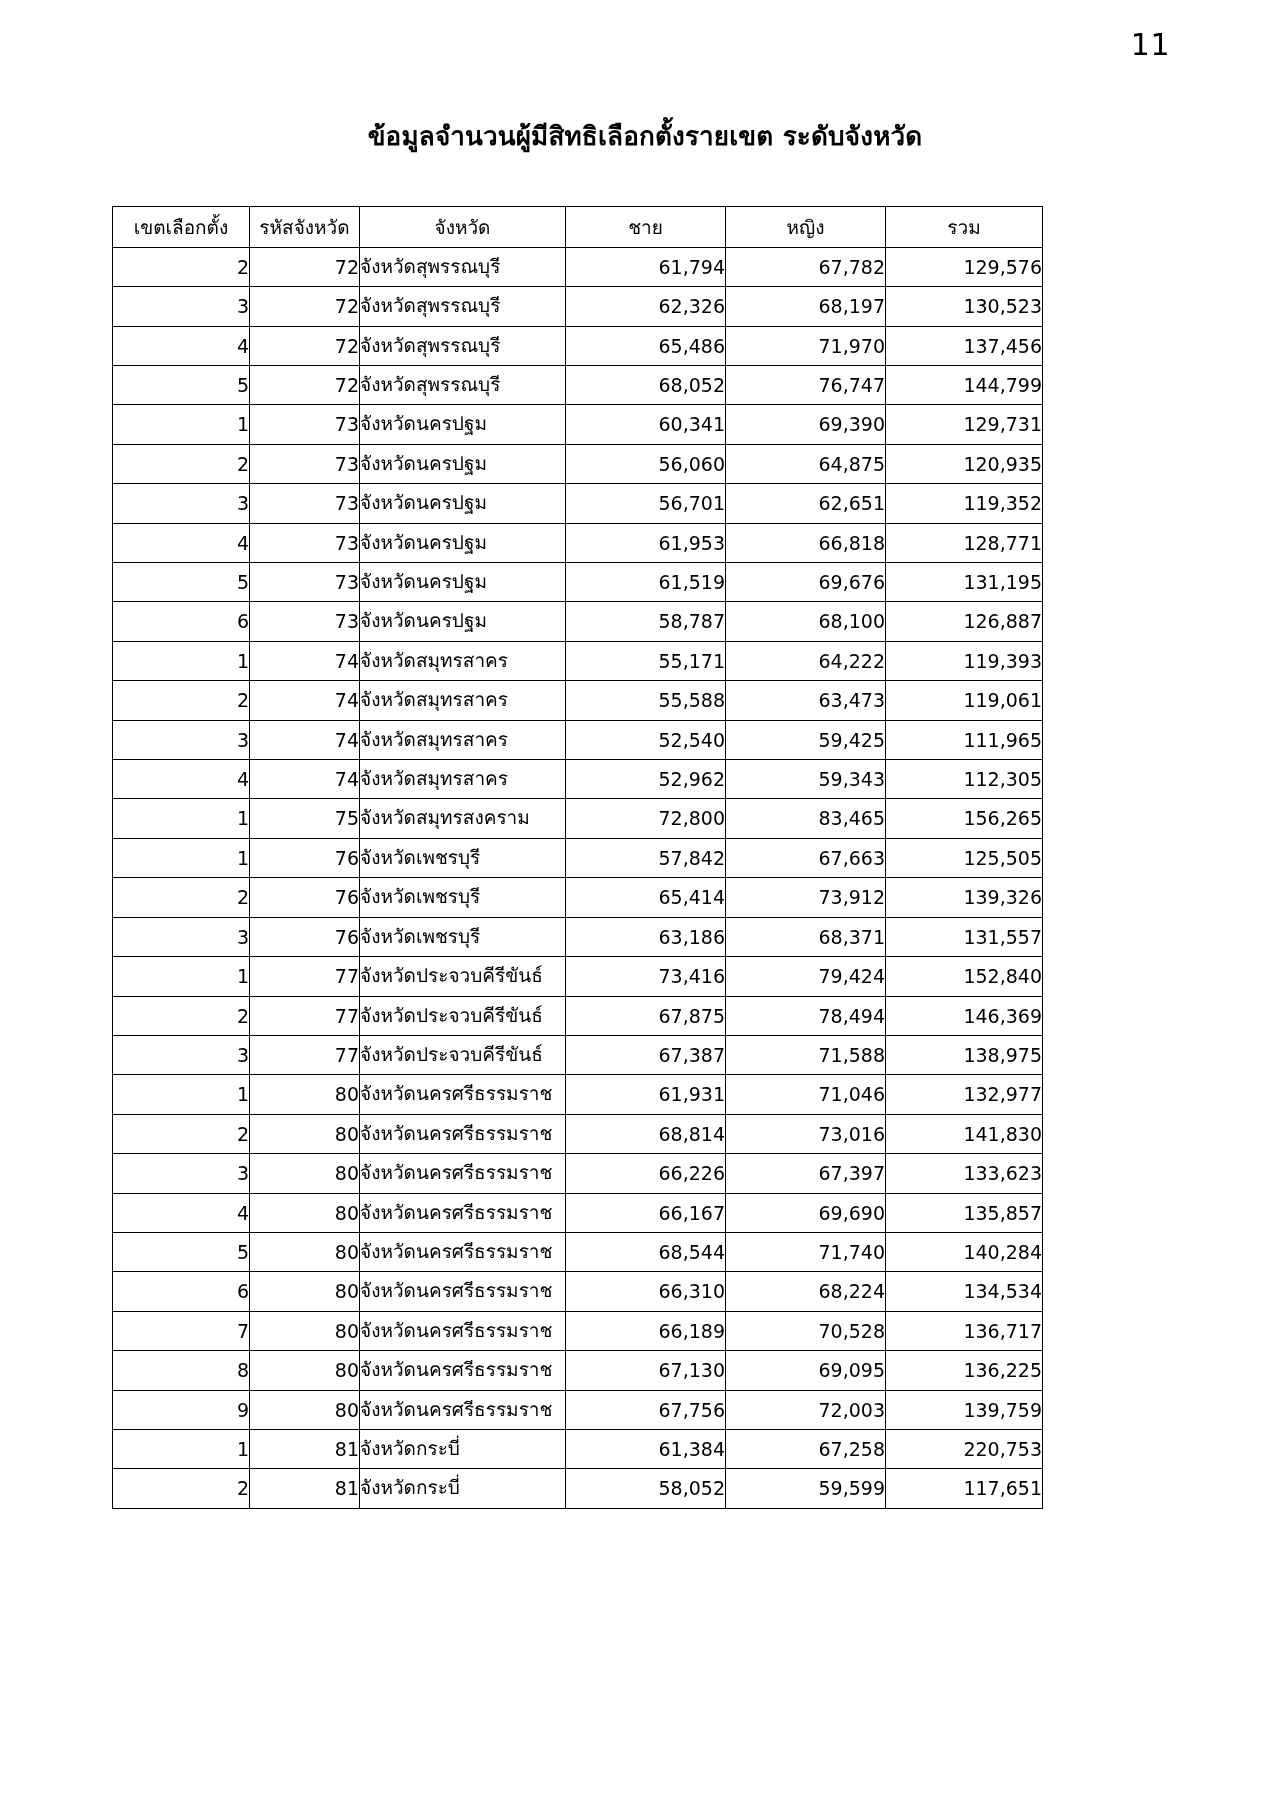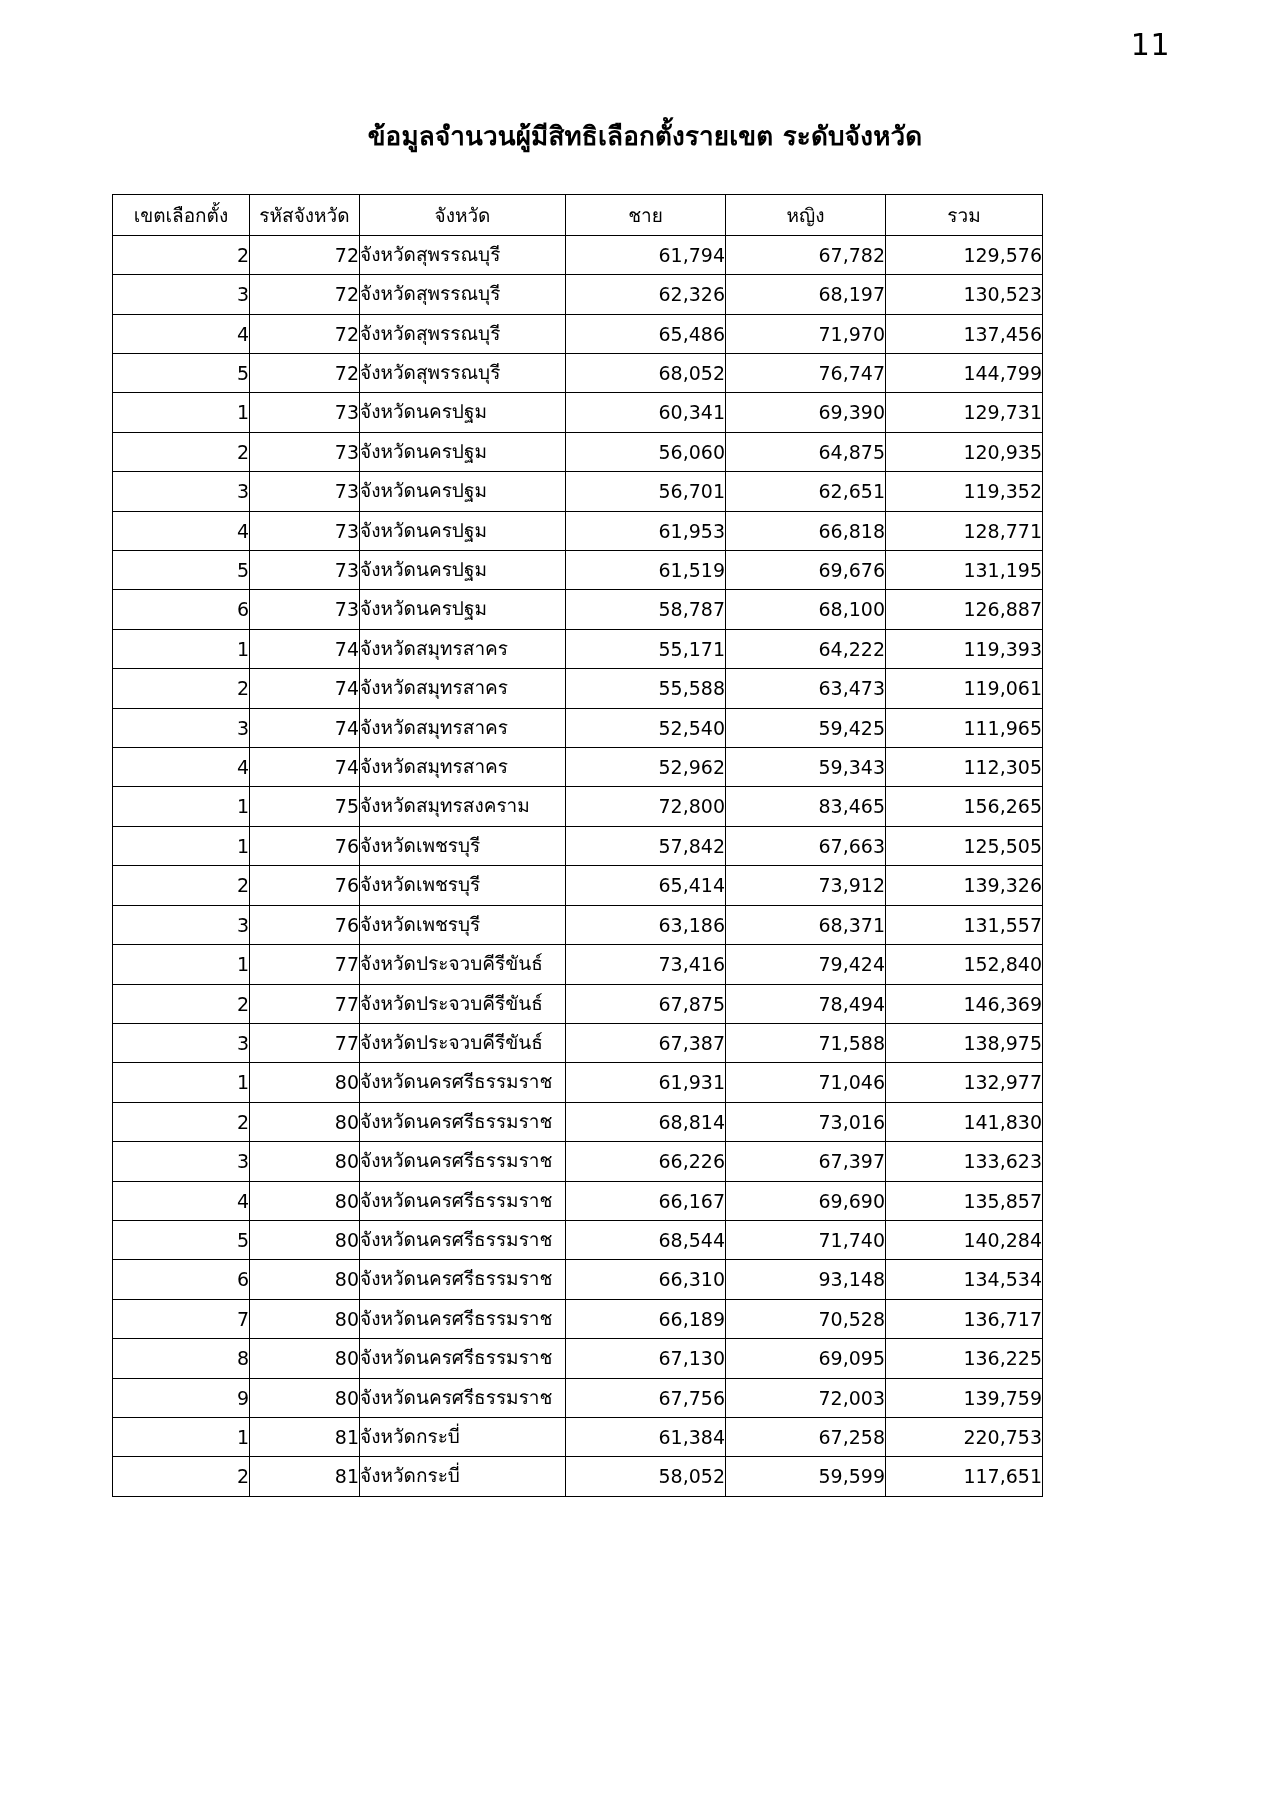--- a/index.html
+++ b/index.html
@@ -12,37 +12,37 @@
     height: 1809px;
     font-family: "DejaVu Sans", "Liberation Sans", sans-serif;
     color: #000000;
     position: relative;
     overflow: hidden;
   }
   .page {
     width: 1280px;
     height: 1809px;
     box-sizing: border-box;
-    padding: 16px;
+    padding: 4px;
     position: relative;
   }
   .page-number {
     position: absolute;
     top: 30px;
     right: 110px;
     font-size: 30px;
     font-weight: 400;
     letter-spacing: 0.5px;
     line-height: 1;
   }
   .doc-title {
     text-align: center;
     font-size: 26px;
     font-weight: 700;
-    margin: 0;
+    margin: 12px;
     padding-top: 104px;
     padding-left: 10px;
     letter-spacing: 0.2px;
     line-height: 1.3;
   }
   .table-wrap {
     margin: 0 auto;
     padding-top: 40px;
     width: 1090px;
   }
@@ -327,21 +327,21 @@
             <td class="prov">จังหวัดนครศรีธรรมราช</td>
             <td class="num">68,544</td>
             <td class="num">71,740</td>
             <td class="num">140,284</td>
           </tr>
           <tr>
             <td class="num">6</td>
             <td class="code">80</td>
             <td class="prov">จังหวัดนครศรีธรรมราช</td>
             <td class="num">66,310</td>
-            <td class="num">93,148</td>
+            <td class="num">68,224</td>
             <td class="num">134,534</td>
           </tr>
           <tr>
             <td class="num">7</td>
             <td class="code">80</td>
             <td class="prov">จังหวัดนครศรีธรรมราช</td>
             <td class="num">66,189</td>
             <td class="num">70,528</td>
             <td class="num">136,717</td>
           </tr>

